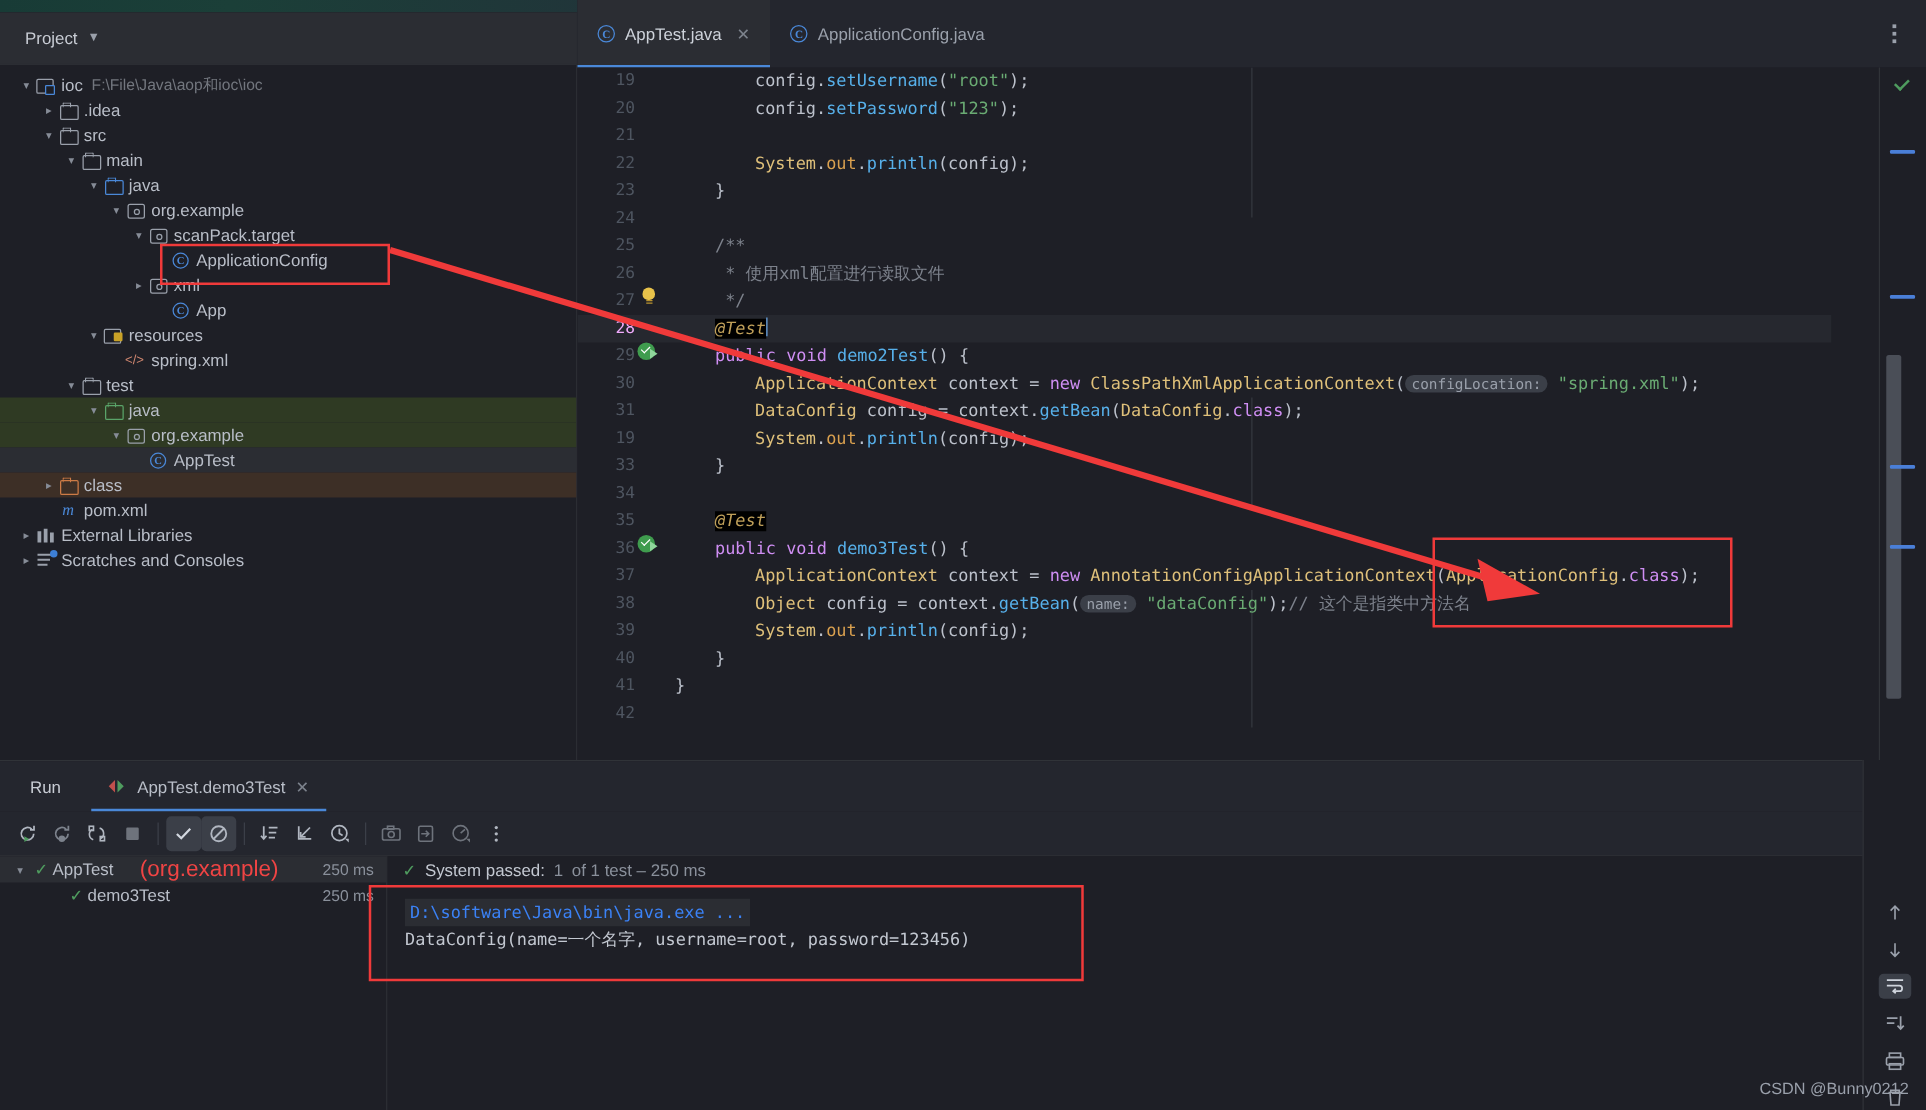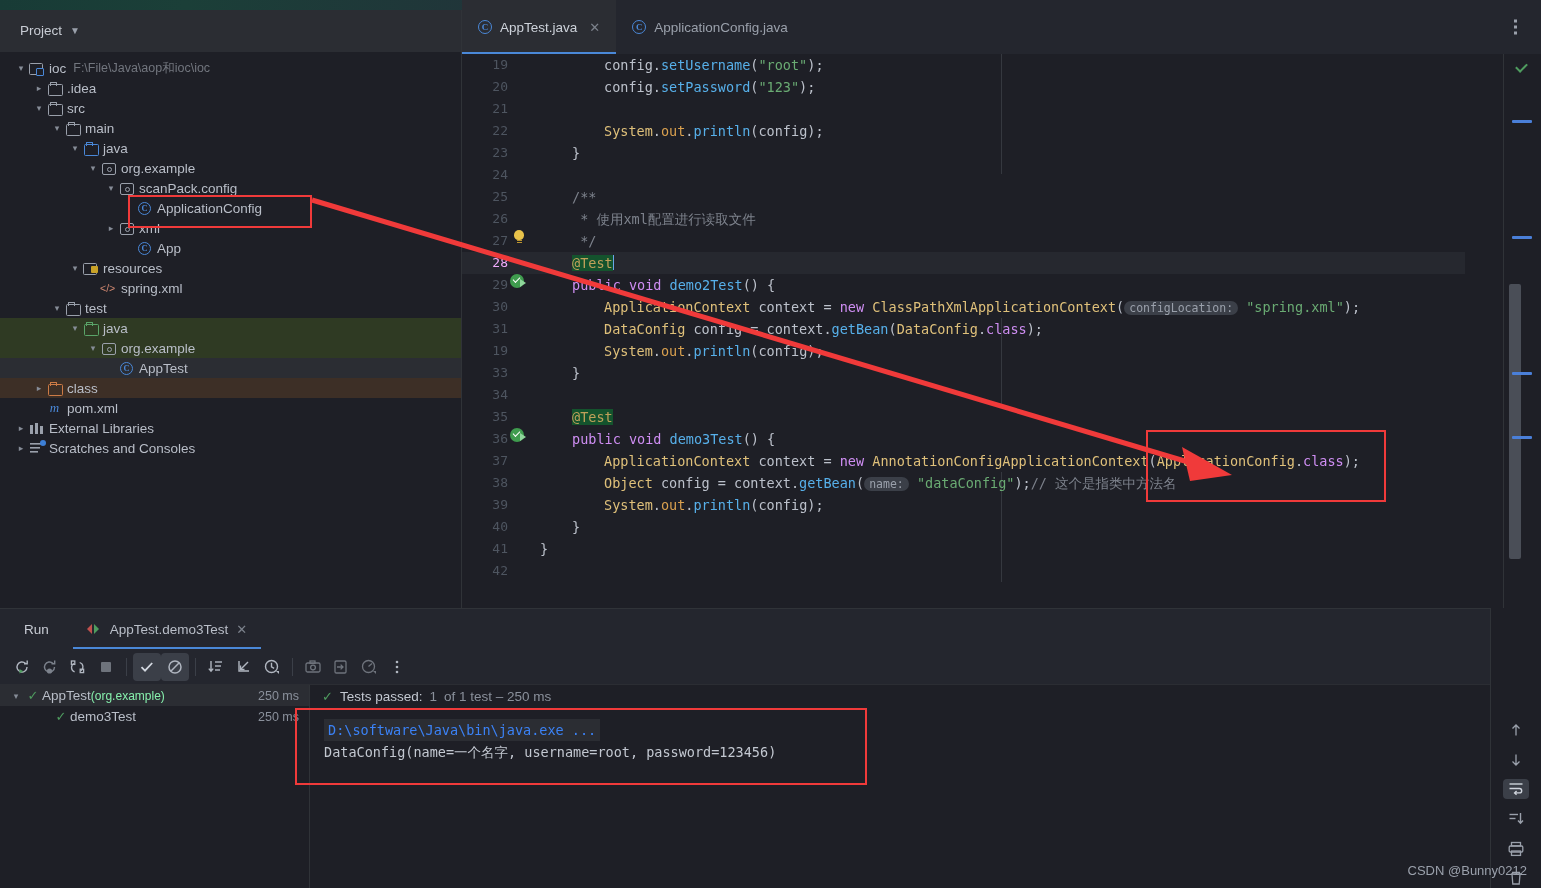--- a/index.html
+++ b/index.html
@@ -171,21 +171,21 @@
   .str  { color:#6aab73; }
   .ann  { color:#c0a05a; }
   .cmt  { color:#7d828c; }
   .pun  { color:#bcc1cb; }
   .var  { color:#bcc1cb; }
   .sout { color:#d9a04f; }
   .hint {
     background:#3b3f48; color:#9aa0ab; border-radius:7px;
     padding:0 5px; font-size:11.5px; font-family:"DejaVu Sans Mono",monospace;
   }
-  .annhl { background:#14532d; }
+  .annhl { background:#000000;font-style:italic; }
 
   
   .g-bulb { position:absolute; left:50px; width:14px; height:14px; }
   .g-bulb::before {
     content:""; position:absolute; left:2px; top:0; width:10px; height:10px;
     background:#e8c24a; border-radius:50% 50% 45% 45%;
   }
   .g-bulb::after {
     content:""; position:absolute; left:4.5px; top:9.5px; width:5px; height:3.5px;
     background:
@@ -254,21 +254,21 @@
   .tbdiv { width:1px; height:18px; background:#3b3f48; margin:0 6px; }
   .tbtn svg { display:block; }
 
   .run-body { position:absolute; left:0; top:76px; width:1541px; height:204px; display:flex; }
   .testtree { width:310px; background:#1e1f26; border-right:1px solid #303338; position:relative; }
   .ttrow { height:21px; display:flex; align-items:center; color:#b9bec8; font-size:13.5px;
     position:relative; white-space:nowrap; }
   .ttrow.sel { background:#2b2d33; }
   .tt-chev { width:16px; text-align:center; color:#868c97; font-size:9px; }
   .tt-chk { width:18px; color:#4f9c5f; font-size:13px; text-align:center; }
-  .tt-pkg { color:#86efac; margin-left:0; font-size:12px; }
+  .tt-pkg { color:#ef4444; margin-left:21px; font-size:18px; }
   .tt-time { position:absolute; right:10px; color:#8a909b; font-size:12.5px; }
 
   .console { flex:1; position:relative; background:#1e1f26; font-family:"DejaVu Sans Mono", monospace; }
   .con-status { height:23px; display:flex; align-items:center; gap:7px; padding-left:12px;
     font-family:"Liberation Sans",sans-serif; font-size:13.5px; color:#c3c8d1; }
   .con-status .ck { color:#4f9c5f; font-size:13px; }
   .con-status .dim { color:#8a909b; }
   .con-line { padding-left:14px; font-size:13.5px; color:#c3c8d1; line-height:22px; white-space:pre; }
   .con-line.cmd { color:#3b82f6; background:#2b2d33; display:inline-block; padding:0 4px; margin-left:10px; }
 
@@ -321,21 +321,21 @@
           <span class="lbl">java</span>
         </div>
         <div class="trow" style="padding-left: 86px;">
           <span class="arrow">▾</span>
           <span class="ico f-pkg"></span>
           <span class="lbl">org.example</span>
         </div>
         <div class="trow" style="padding-left: 104px;">
           <span class="arrow">▾</span>
           <span class="ico f-pkg"></span>
-          <span class="lbl">scanPack.config</span>
+          <span class="lbl">scanPack.target</span>
         </div>
         <div class="trow" style="padding-left: 122px;">
           <span class="arrow none">▸</span>
           <span class="ico f-class">
             <span>C</span>
           </span>
           <span class="lbl">ApplicationConfig</span>
         </div>
         <div class="trow" style="padding-left: 104px;">
           <span class="arrow">▸</span>
@@ -598,21 +598,21 @@
             <span class="tt-chev"></span>
             <span class="tt-chk">✓</span>
             <span>demo3Test</span>
             <span class="tt-time">250 ms</span>
           </div>
         </div>
 
       <div class="console">
         <div class="con-status">
           <span class="ck">✓</span>
-          <span>Tests passed:</span>
+          <span>System passed:</span>
           <span class="dim">1</span>
           <span class="dim">of 1 test – 250 ms</span>
         </div>
         <div style="height:11px;"></div>
         <div style="padding-left:4px;"><span class="con-line cmd">D:\software\Java\bin\java.exe ...</span></div>
         <div class="con-line">DataConfig(name=一个名字, username=root, password=123456)</div>
         <div style="height:22px;"></div>
 
         <div class="redbox" style="left:-15px; top:23px; width:572px; height:77px;"></div>
       </div>

